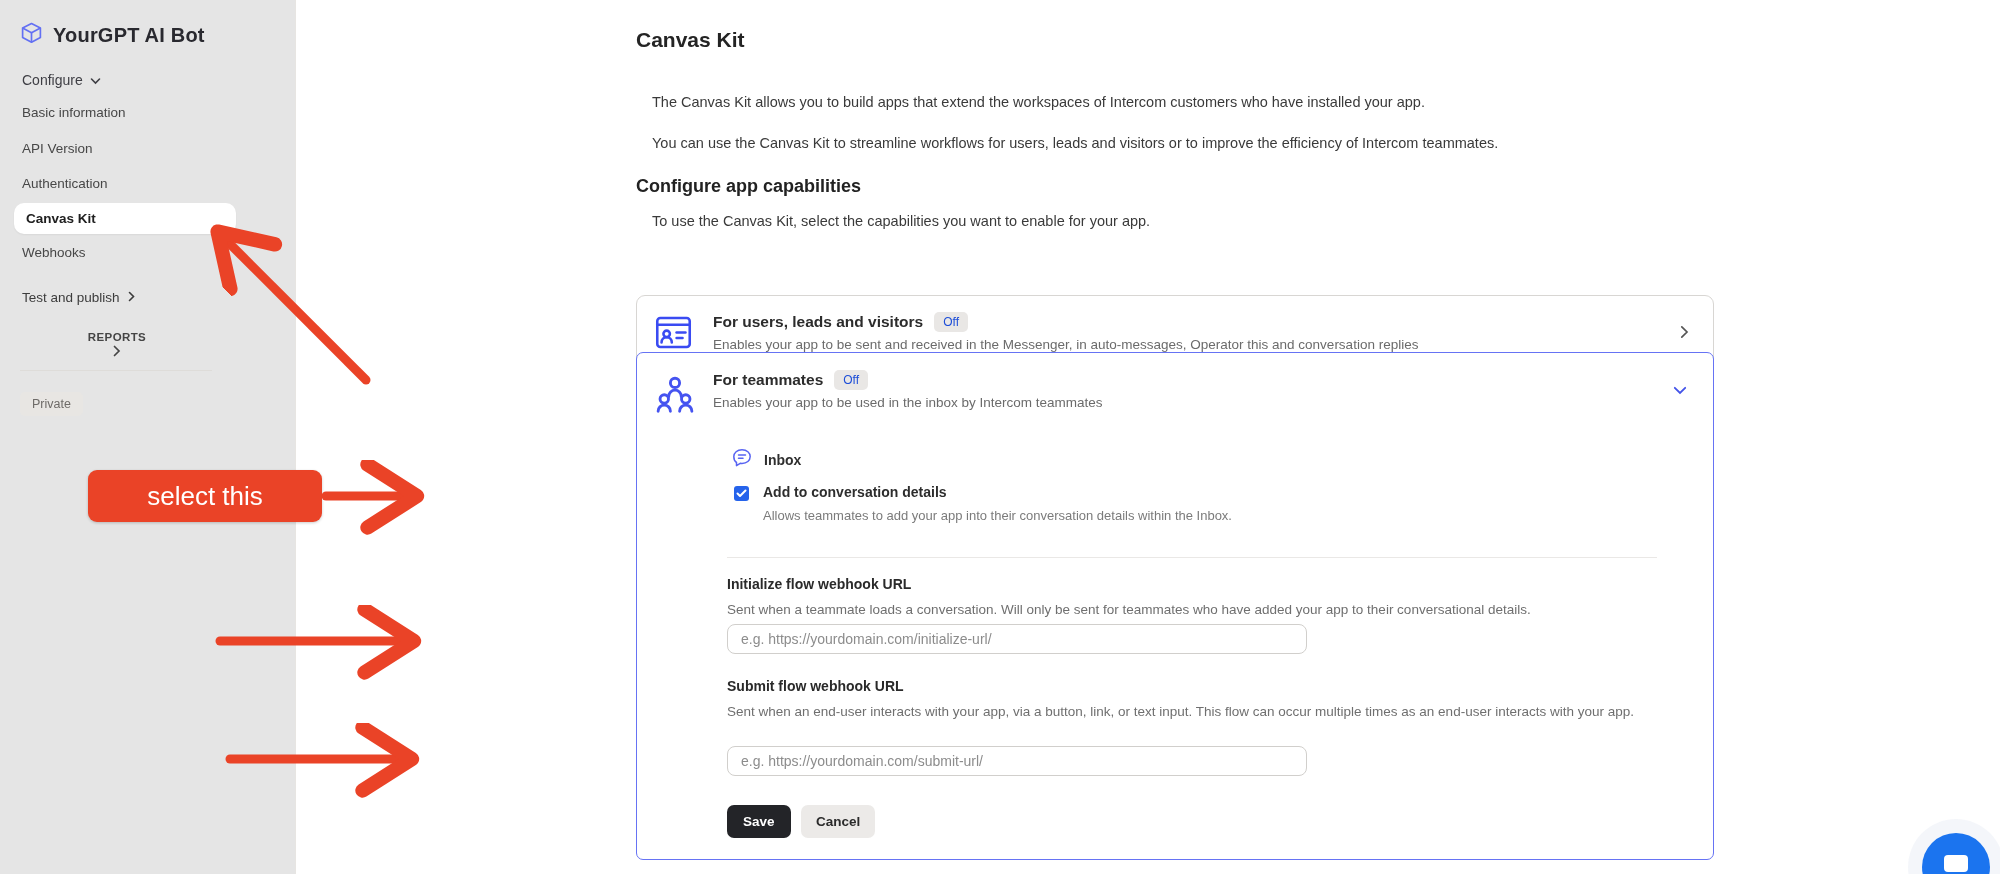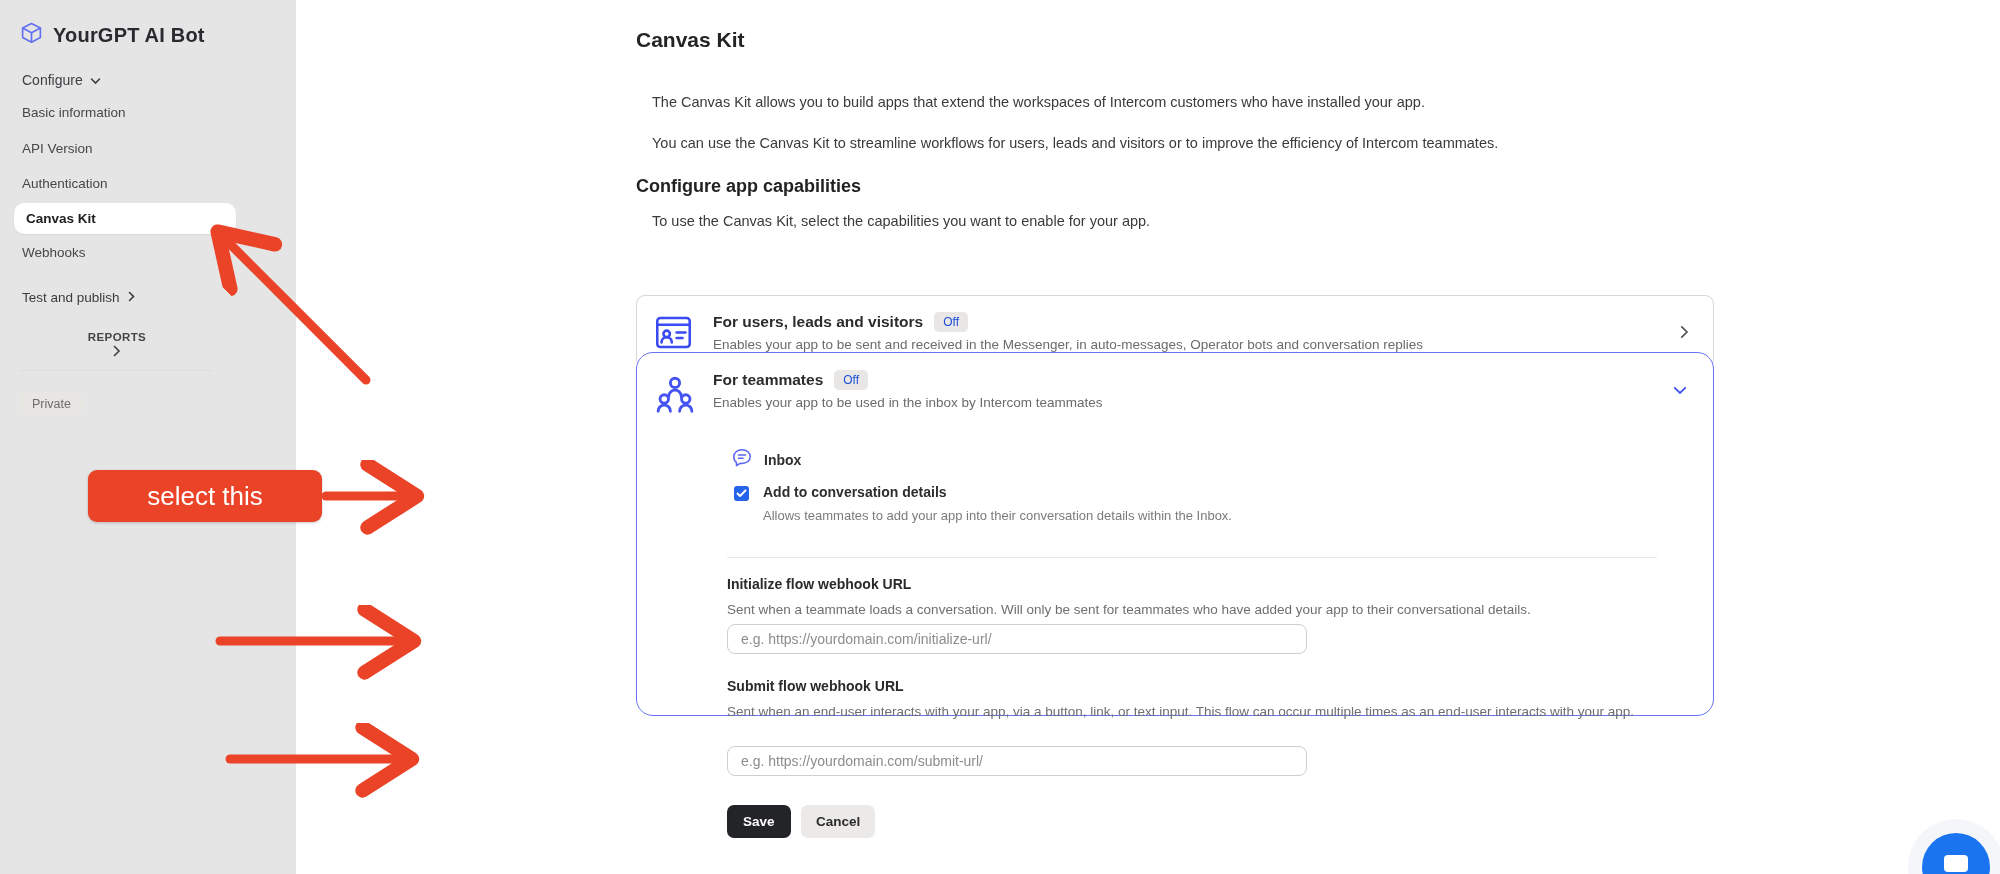--- a/index.html
+++ b/index.html
@@ -28,21 +28,21 @@
 
   
   .card1 { position:absolute; left:340px; top:263px; width:1078px; height:73px; background:#fff; border:1px solid #d8d6d3; border-radius:9px; cursor:pointer;margin-top:32px; }
   .card1 .cap-icon { position:absolute; left:16px; top:16px; }
   .cap-title-row { position:absolute; left:76px; top:16px; display:flex; align-items:center; gap:11px; }
   .cap-title { font-size:15.5px; font-weight:bold; color:#2c2c2c; }
   .off-badge { background:#e9e7e5; color:#1d4ed8; font-size:12px; padding:3px 9px; border-radius:5px; }
   .cap-desc { position:absolute; left:76px; top:41px; font-size:13.5px; color:#6b6b6b; }
   .card1 .chev-right { position:absolute; right:24px; top:29px; }
 
-  .card2 { position:absolute; left:340px; top:352px; width:1078px; height:364px; background:#fff; border:1.5px solid #6673f4; border-radius:17px; }
+  .card2 { position:absolute; left:340px; top:352px; width:1078px; height:508px; background:#fff; border:1.5px solid #6673f4; border-radius:7px; }
   .card2 .cap-icon { position:absolute; left:15px; top:18px; }
   .card2 .cap-title-row { top:17px; }
   .card2 .cap-desc { top:42px; }
   .card2 .chev-down { position:absolute; right:26px; top:28px; cursor:pointer; }
 
   .inbox-row { position:absolute; left:94px; top:94px; display:flex; align-items:center; gap:11px; }
   .inbox-label { font-size:14px; font-weight:600; color:#2f2f2f; }
 
   .checkbox { position:absolute; left:97px; top:133px; width:15px; height:15px; background:#2563eb; border-radius:3px; display:flex; align-items:center; justify-content:center; cursor:pointer; }
   .cb-label { position:absolute; left:126px; top:131px; font-size:14px; font-weight:600; color:#2d2d2d; }
@@ -137,21 +137,21 @@
           <circle cx="8" cy="12.8" r="1.9"></circle>
           <path d="M5 17.8 c0-1.7 1.3-3 3-3 s3 1.3 3 3"></path>
           <path d="M13.8 12 H19"></path>
           <path d="M13.8 15.2 H17.3"></path>
         </svg>
       </span>
       <div class="cap-title-row">
         <span class="cap-title">For users, leads and visitors</span>
         <span class="off-badge">Off</span>
       </div>
-      <div class="cap-desc">Enables your app to be sent and received in the Messenger, in auto-messages, Operator bots and conversation replies</div>
+      <div class="cap-desc">Enables your app to be sent and received in the Messenger, in auto-messages, Operator this and conversation replies</div>
       <span class="chev-right">
         <svg width="9" height="14" viewBox="0 0 9 14" fill="none" stroke="#555" stroke-width="1.7" stroke-linecap="round">
             <polyline points="1.8,1.8 7,7 1.8,12.2"></polyline>
           </svg>
       </span>
     </div>
 
     <div class="card2">
       <span class="cap-icon">
         <svg width="46" height="46" viewBox="0 0 24 24" fill="none" stroke="#4553f0" stroke-width="1.5" stroke-linecap="round" stroke-linejoin="round">

